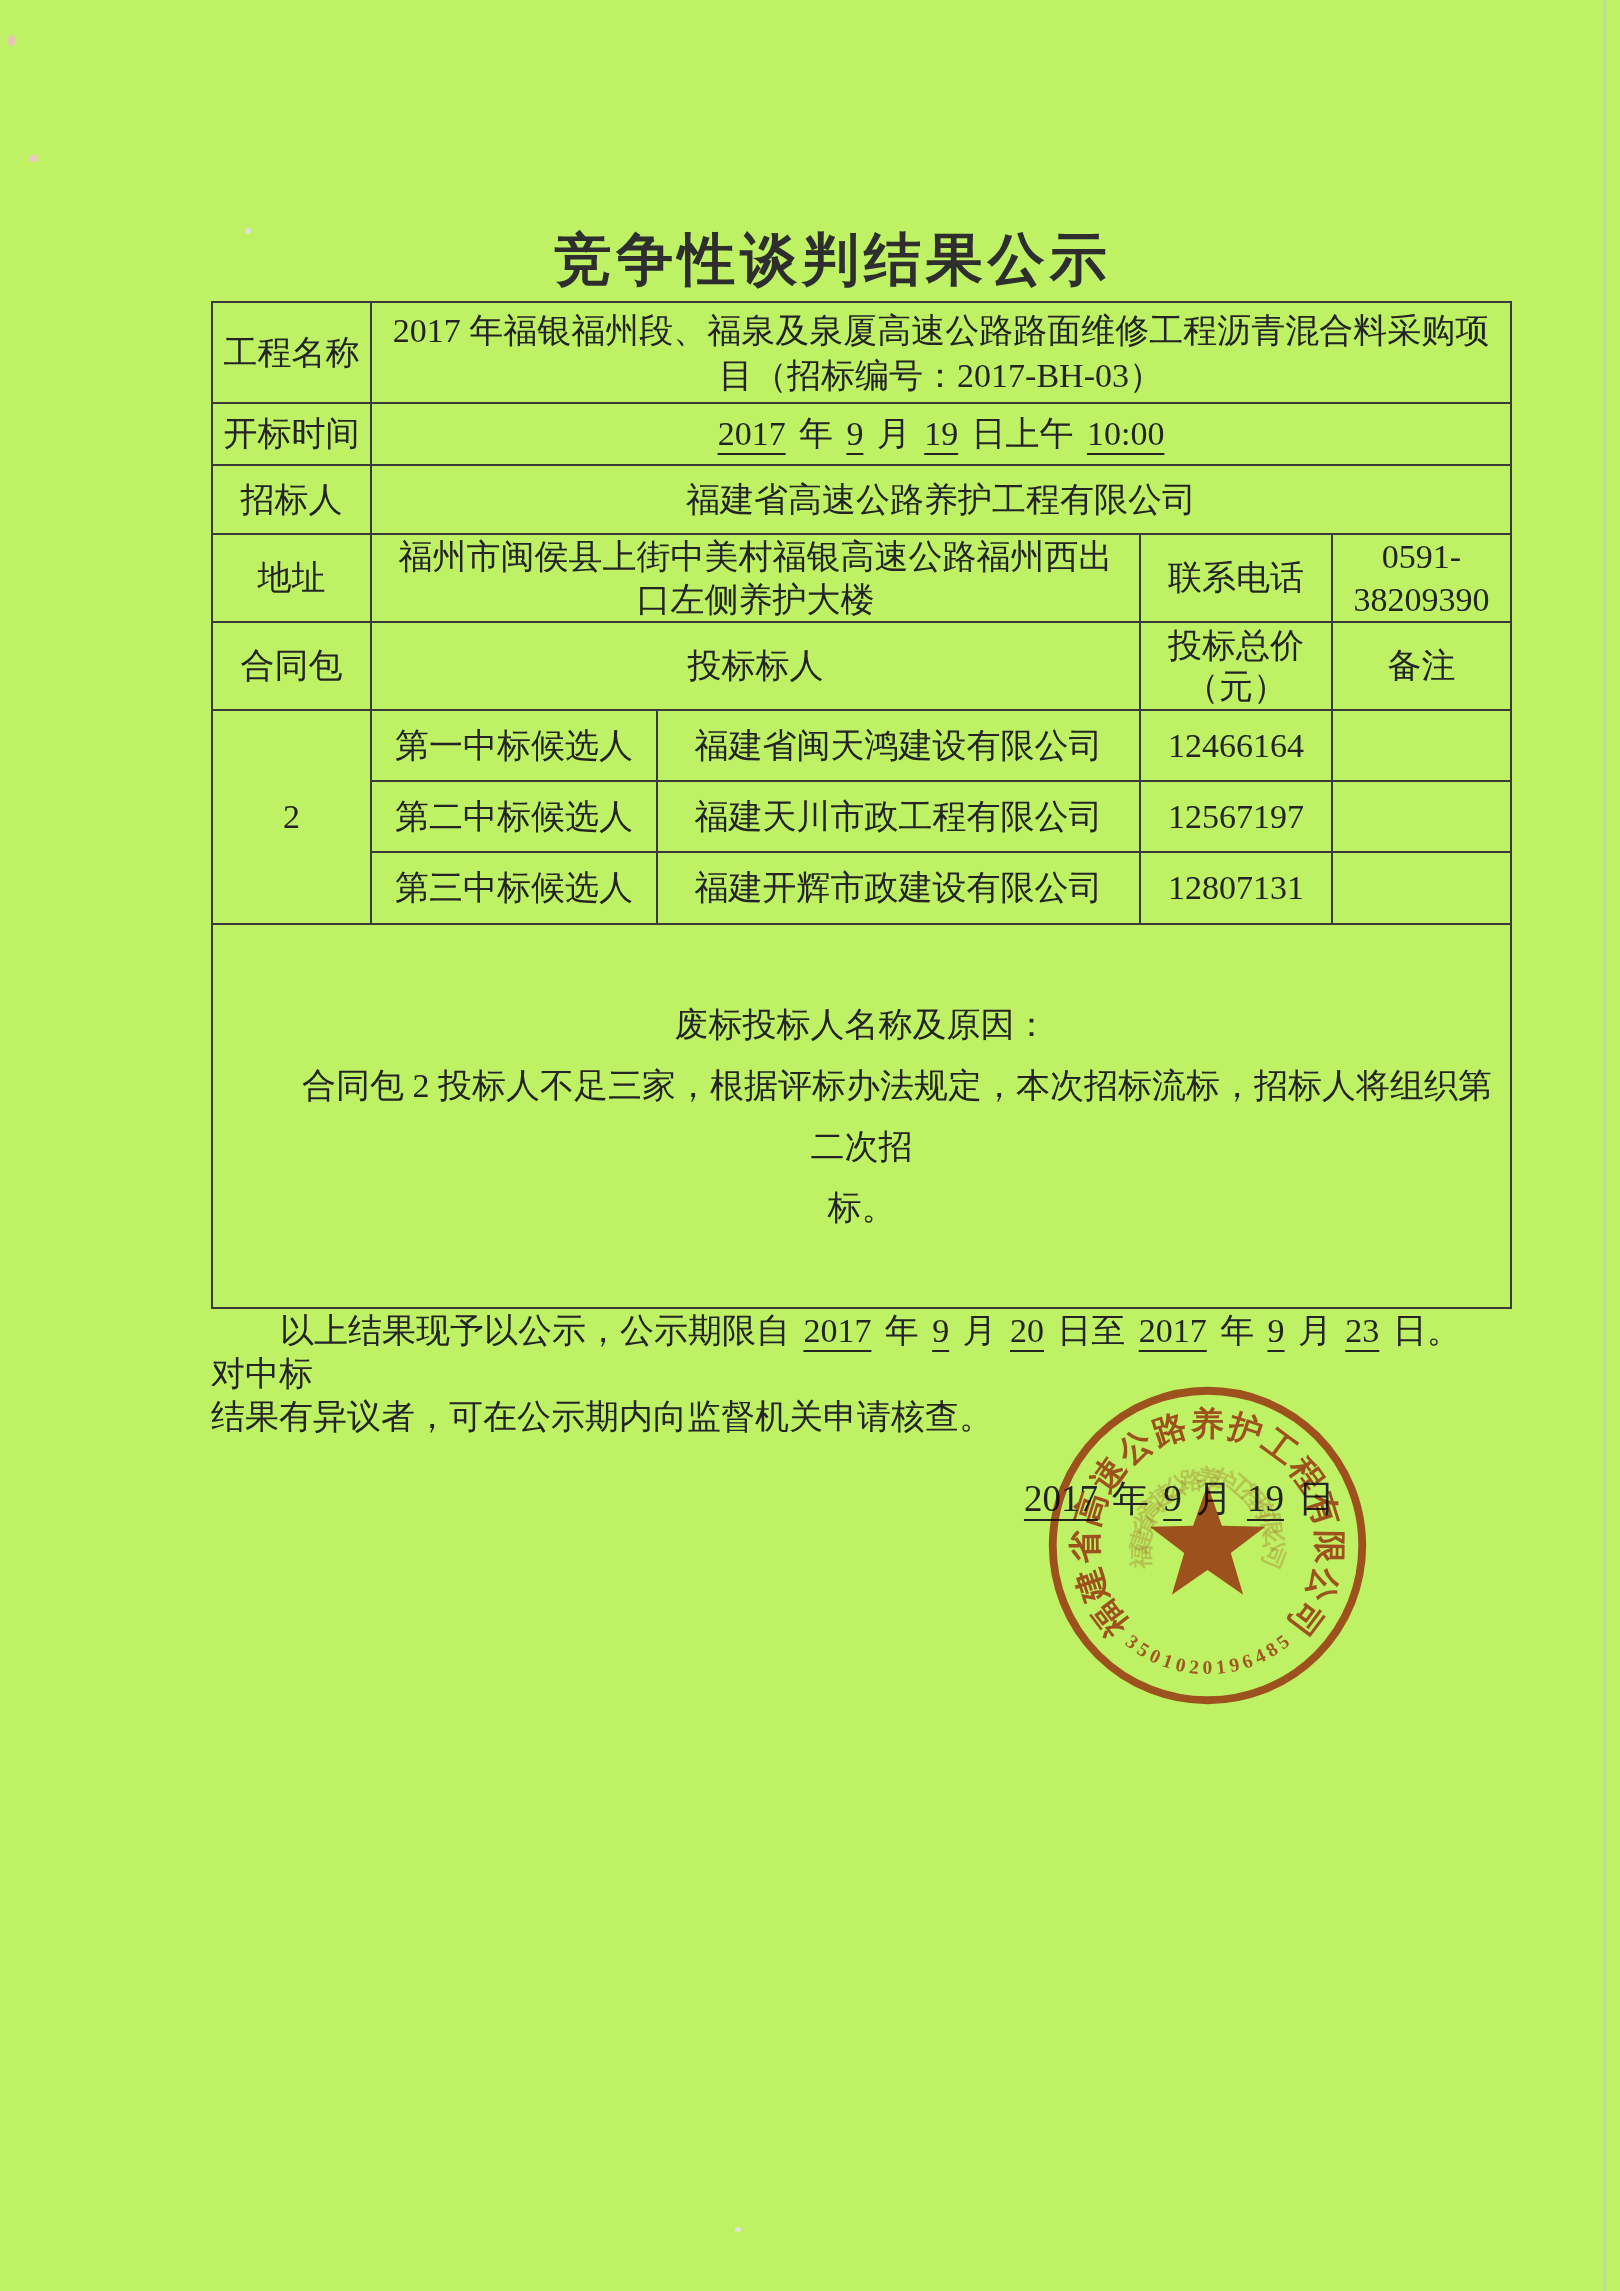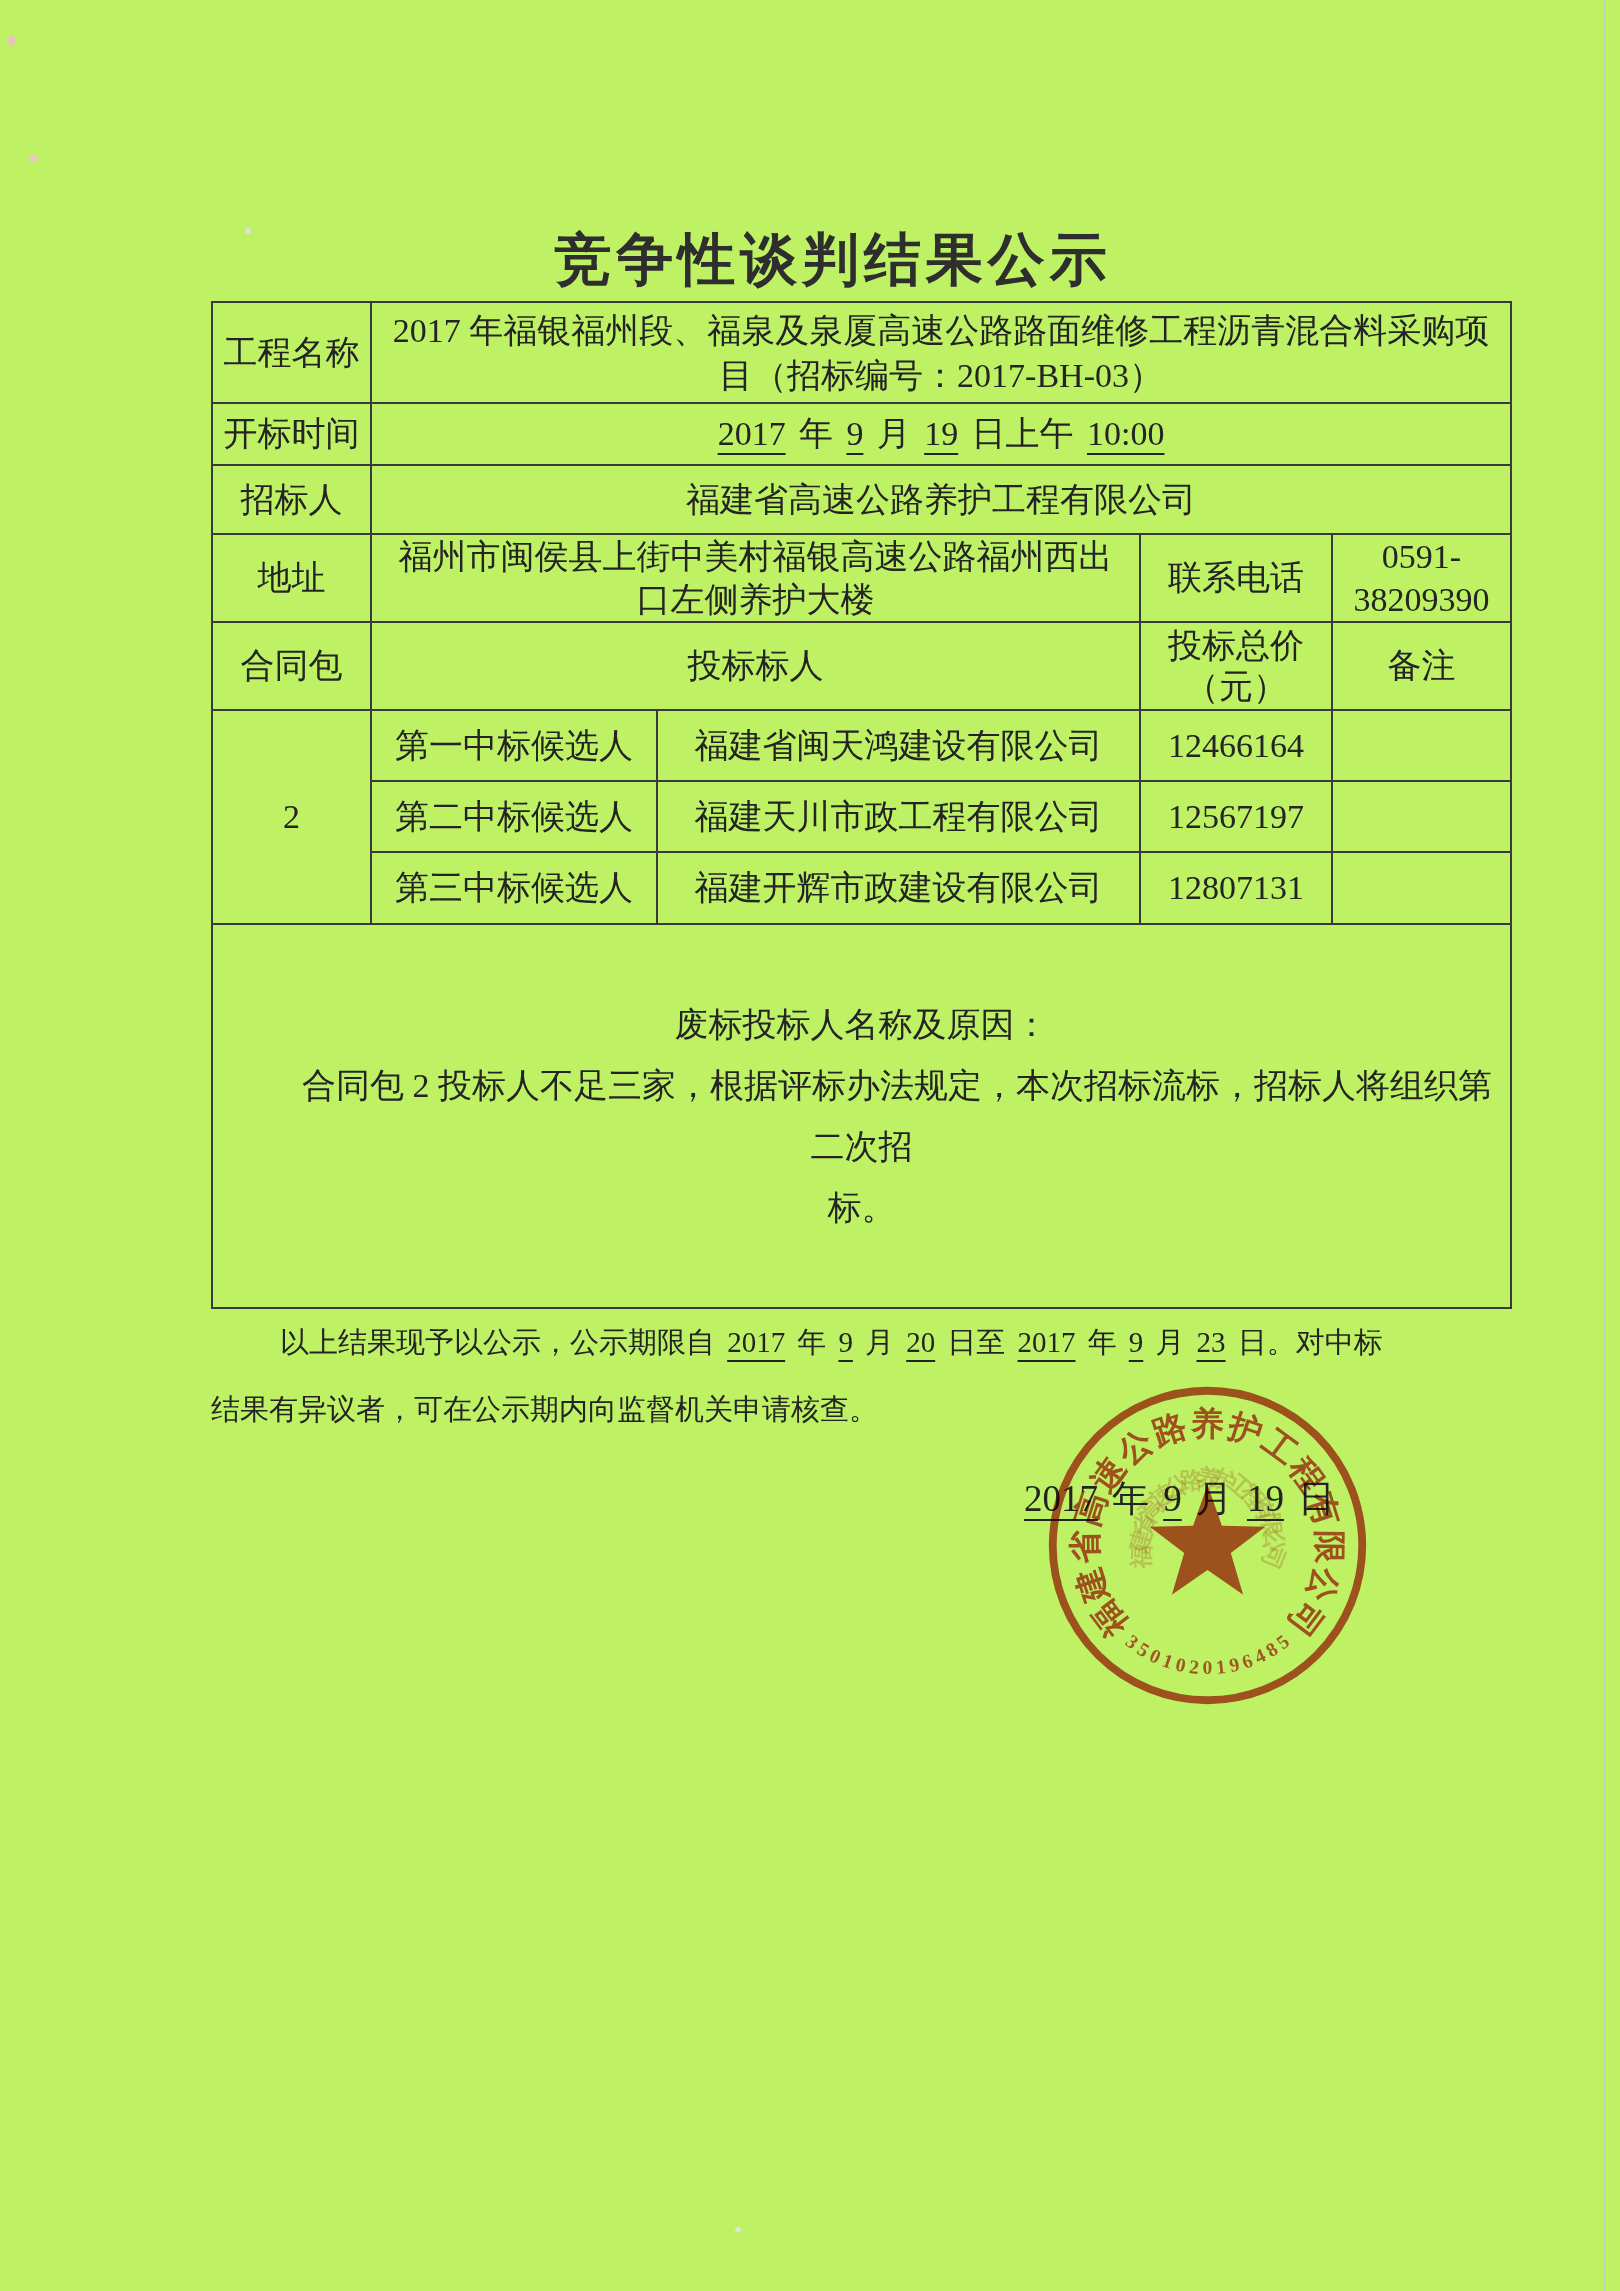--- a/index.html
+++ b/index.html
@@ -51,21 +51,21 @@
   
   .useg{
     text-decoration:underline;
     text-decoration-thickness:2px;
     text-underline-offset:7.8px;
     padding:0 4.9px;
   }
   
   .notice{
     position:absolute;left:211px;top:1309px;width:1274px;
-    font-size:29px;line-height:67px;color:#242424;
+    font-size:34px;line-height:43px;color:#242424;
   }
   .notice .line1{text-indent:69px;}
   
   .signer-line{
     position:absolute;left:729px;top:1478px;
     font-size:36px;font-weight:bold;color:#242424;white-space:nowrap;
   }
   .signer-line .company{
     border-bottom:2.9px solid #242424;padding-bottom:2.9px;font-weight:bold;
   }

